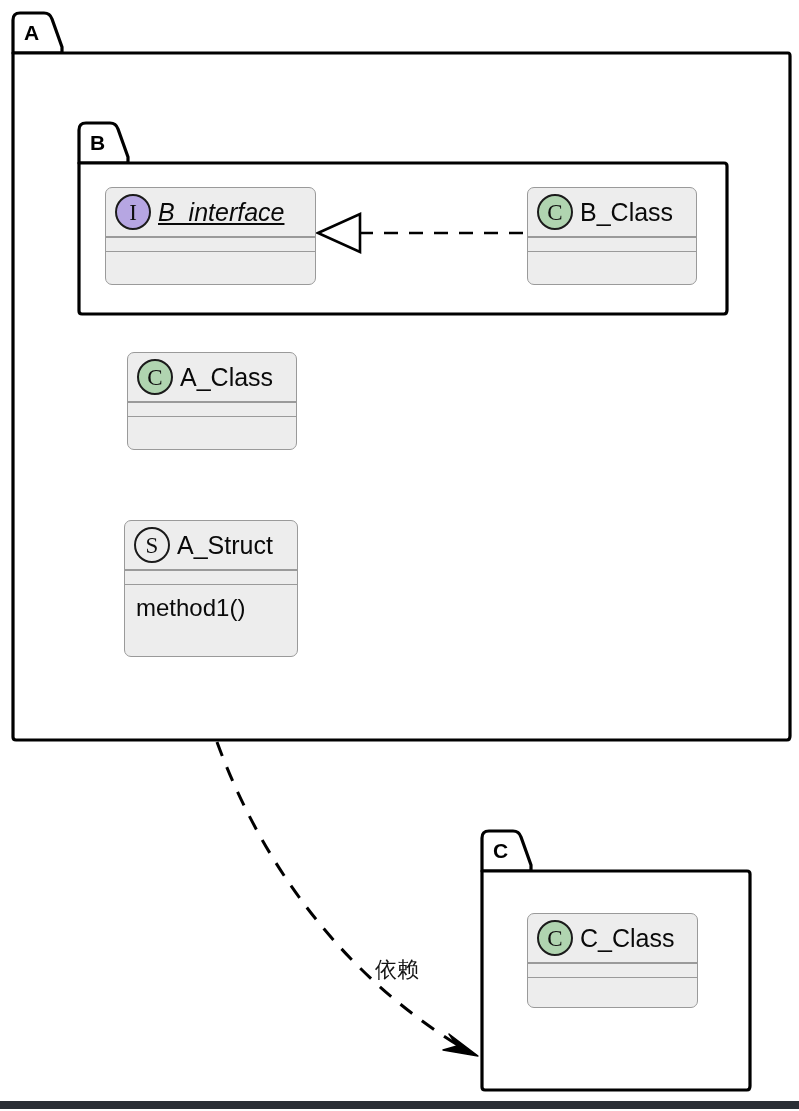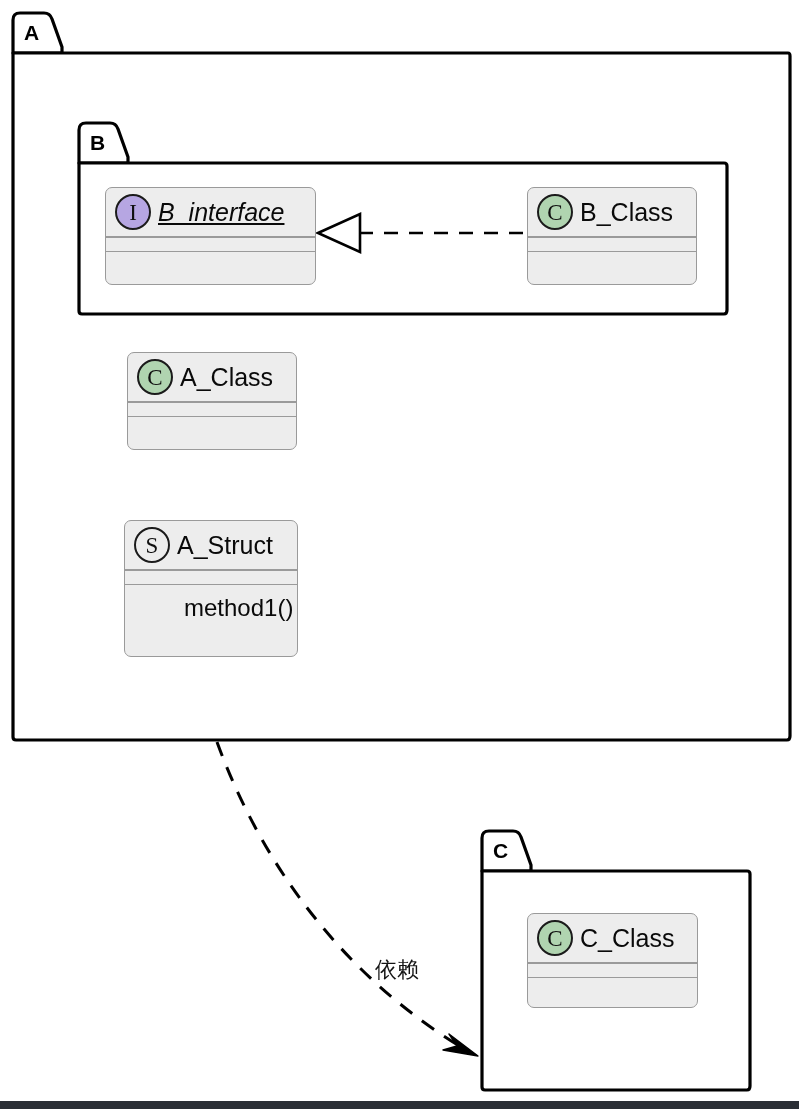--- a/index.html
+++ b/index.html
@@ -86,21 +86,20 @@
     text-decoration: underline;
   }
   .uml-sep {
     height: 1.5px;
     background: #9a9a9a;
     width: 100%;
   }
   .uml-compartment {
     box-sizing: border-box;
     width: 100%;
-    margin-left: 48px;
   }
   .uml-compartment.empty-sm {
     height: 13px;
   }
   .uml-compartment.empty-md {
     height: 16px;
   }
   .uml-member {
     font-family: "Liberation Sans", sans-serif;
     font-size: 24px;

